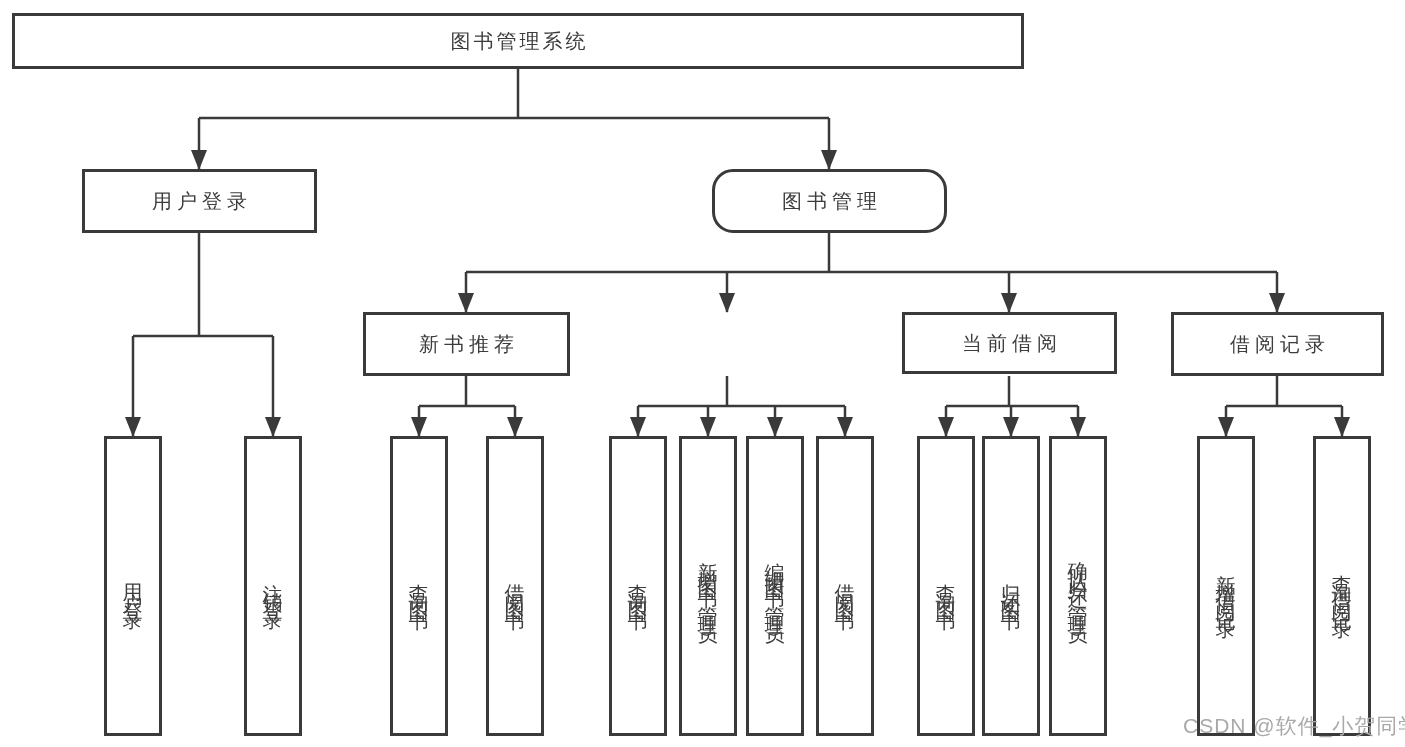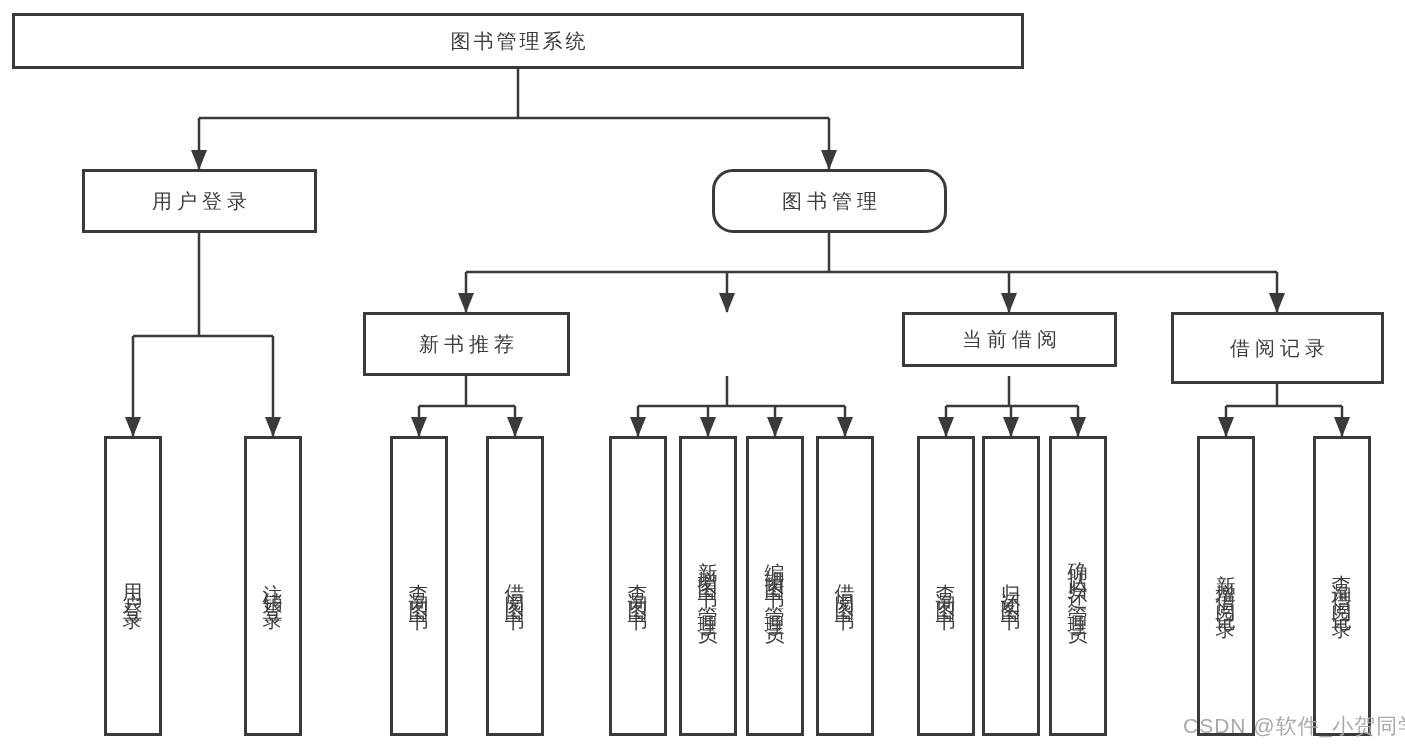--- a/index.html
+++ b/index.html
@@ -51,22 +51,22 @@
     white-space:nowrap;
     z-index:5;
   }
 
   
   .n-root   { left:12px;  top:13px;  width:1012px; height:56px; }
   .n-l1-a   { left:82px;  top:169px; width:235px;  height:64px; }
   .n-l1-b   { left:712px; top:169px; width:235px;  height:64px;border-radius:21px; }
   .n-l2-a   { left:363px; top:312px; width:207px;  height:64px;text-align:center; }
   .n-l2-b   { left:623px; top:312px; width:209px;  height:64px; }
-  .n-l2-c   { left:902px; top:312px; width:215px;  height:55px; }
-  .n-l2-d   { left:1171px;top:312px; width:213px;  height:72px; }
+  .n-l2-c   { left:902px; top:312px; width:215px;  height:62px; }
+  .n-l2-d   { left:1171px;top:312px; width:213px;  height:64px; }
   .leaf     { top:436px; width:58px; height:300px; }
   .lf-1  { left:104px; }  .lf-2  { left:244px; }
   .lf-3  { left:390px; }  .lf-4  { left:486px; }
   .lf-5  { left:609px; }  .lf-6  { left:679px; }
   .lf-7  { left:746px; }  .lf-8  { left:816px; }
   .lf-9  { left:917px; }  .lf-10 { left:982px; }
   .lf-11 { left:1049px; } .lf-12 { left:1197px; }
   .lf-13 { left:1313px; }
 </style>
 </head>

